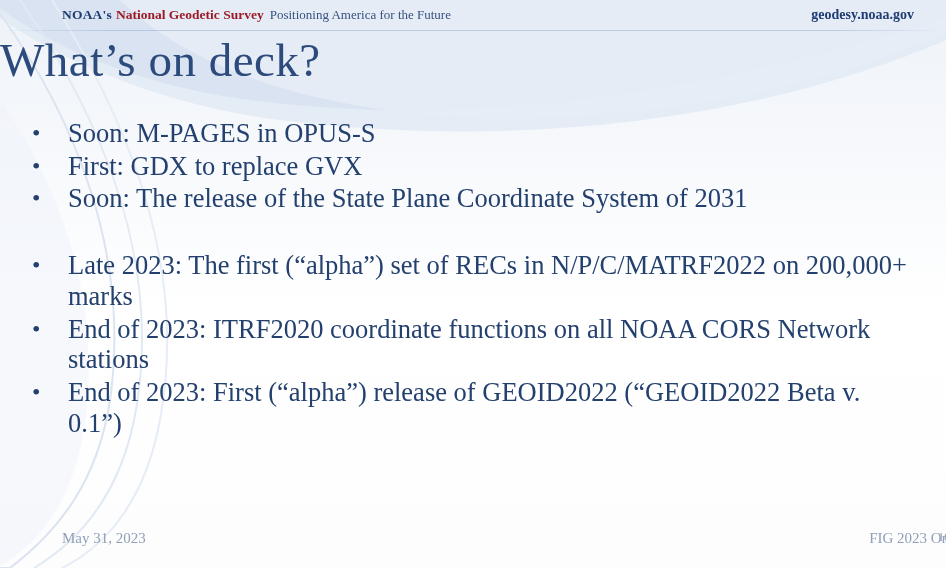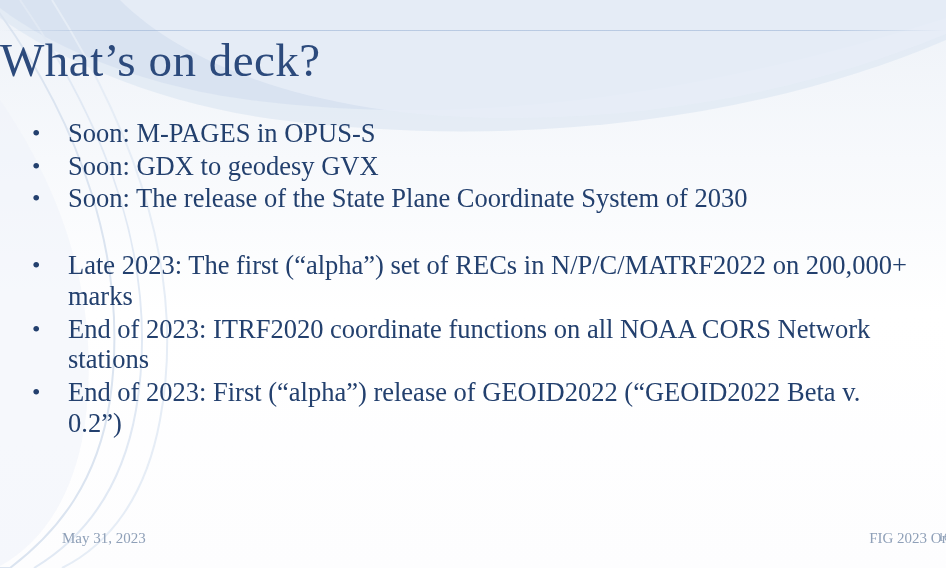--- a/index.html
+++ b/index.html
@@ -164,56 +164,62 @@
     <path d="M120,0 C190,70 330,120 520,118 C680,116 820,86 946,34 L946,0 Z" fill="#e7eef7" opacity="0.8"></path>
   </svg>
 
   <svg class="deco deco-left" viewBox="0 0 260 568" preserveAspectRatio="none">
     <path d="M-10,0 C80,120 130,260 110,400 C98,480 60,530 10,568 L-10,568 Z" fill="none" stroke="#dbe4f0" stroke-width="2"></path>
     <path d="M20,0 C110,130 160,270 136,410 C122,490 84,538 34,568" fill="none" stroke="#e1e9f4" stroke-width="2"></path>
     <path d="M52,0 C140,140 186,280 160,420 C146,496 110,544 62,568" fill="none" stroke="#e6edf6" stroke-width="2"></path>
     <path d="M-30,60 C60,170 104,300 84,430 C72,500 40,546 -4,568 L-30,568 Z" fill="#eef3fa" opacity="0.55"></path>
   </svg>
 
+  <div class="header">
+    <div class="header-left">
+      <span class="hdr-noaa">NOAA's</span><span class="hdr-ngs">National Geodetic Survey</span><span class="hdr-tag">Positioning America for the Future</span>
+    </div>
+    <div class="header-right">geodesy.noaa.gov</div>
+  </div>
   <div class="header-rule"></div>
 
   <div class="title">What’s on deck?</div>
 
   <div class="bullets">
 
     <div class="bullet">
       <div class="dot">•</div>
       <div class="txt">Soon:  M-PAGES in OPUS-S</div>
     </div>
 
     <div class="bullet">
       <div class="dot">•</div>
-      <div class="txt">Soon:  GDX to geodesy GVX</div>
-    </div>
-
-    <div class="bullet">
-      <div class="dot">•</div>
-      <div class="txt">Soon:  The release of the State Plane Coordinate System of 2030</div>
+      <div class="txt">First:  GDX to replace GVX</div>
+    </div>
+
+    <div class="bullet">
+      <div class="dot">•</div>
+      <div class="txt">Soon:  The release of the State Plane Coordinate System of 2031</div>
     </div>
 
     <div class="gap"></div>
 
     <div class="bullet">
       <div class="dot">•</div>
       <div class="txt">Late 2023:  The first (“alpha”) set of RECs in N/P/C/MATRF2022 on 200,000+ marks</div>
     </div>
 
     <div class="bullet">
       <div class="dot">•</div>
       <div class="txt">End of 2023:  ITRF2020 coordinate functions on all NOAA CORS Network stations</div>
     </div>
 
     <div class="bullet">
       <div class="dot">•</div>
-      <div class="txt">End of 2023:  First (“alpha”) release of GEOID2022 (“GEOID2022 Beta v. 0.2”)</div>
+      <div class="txt">End of 2023:  First (“alpha”) release of GEOID2022 (“GEOID2022 Beta v. 0.1”)</div>
     </div>
 
   </div>
 
   <div class="footer">
     <div class="footer-date">May 31, 2023</div>
     <div class="footer-center">FIG 2023 Orlando</div>
     <div class="footer-page">16</div>
   </div>
 

